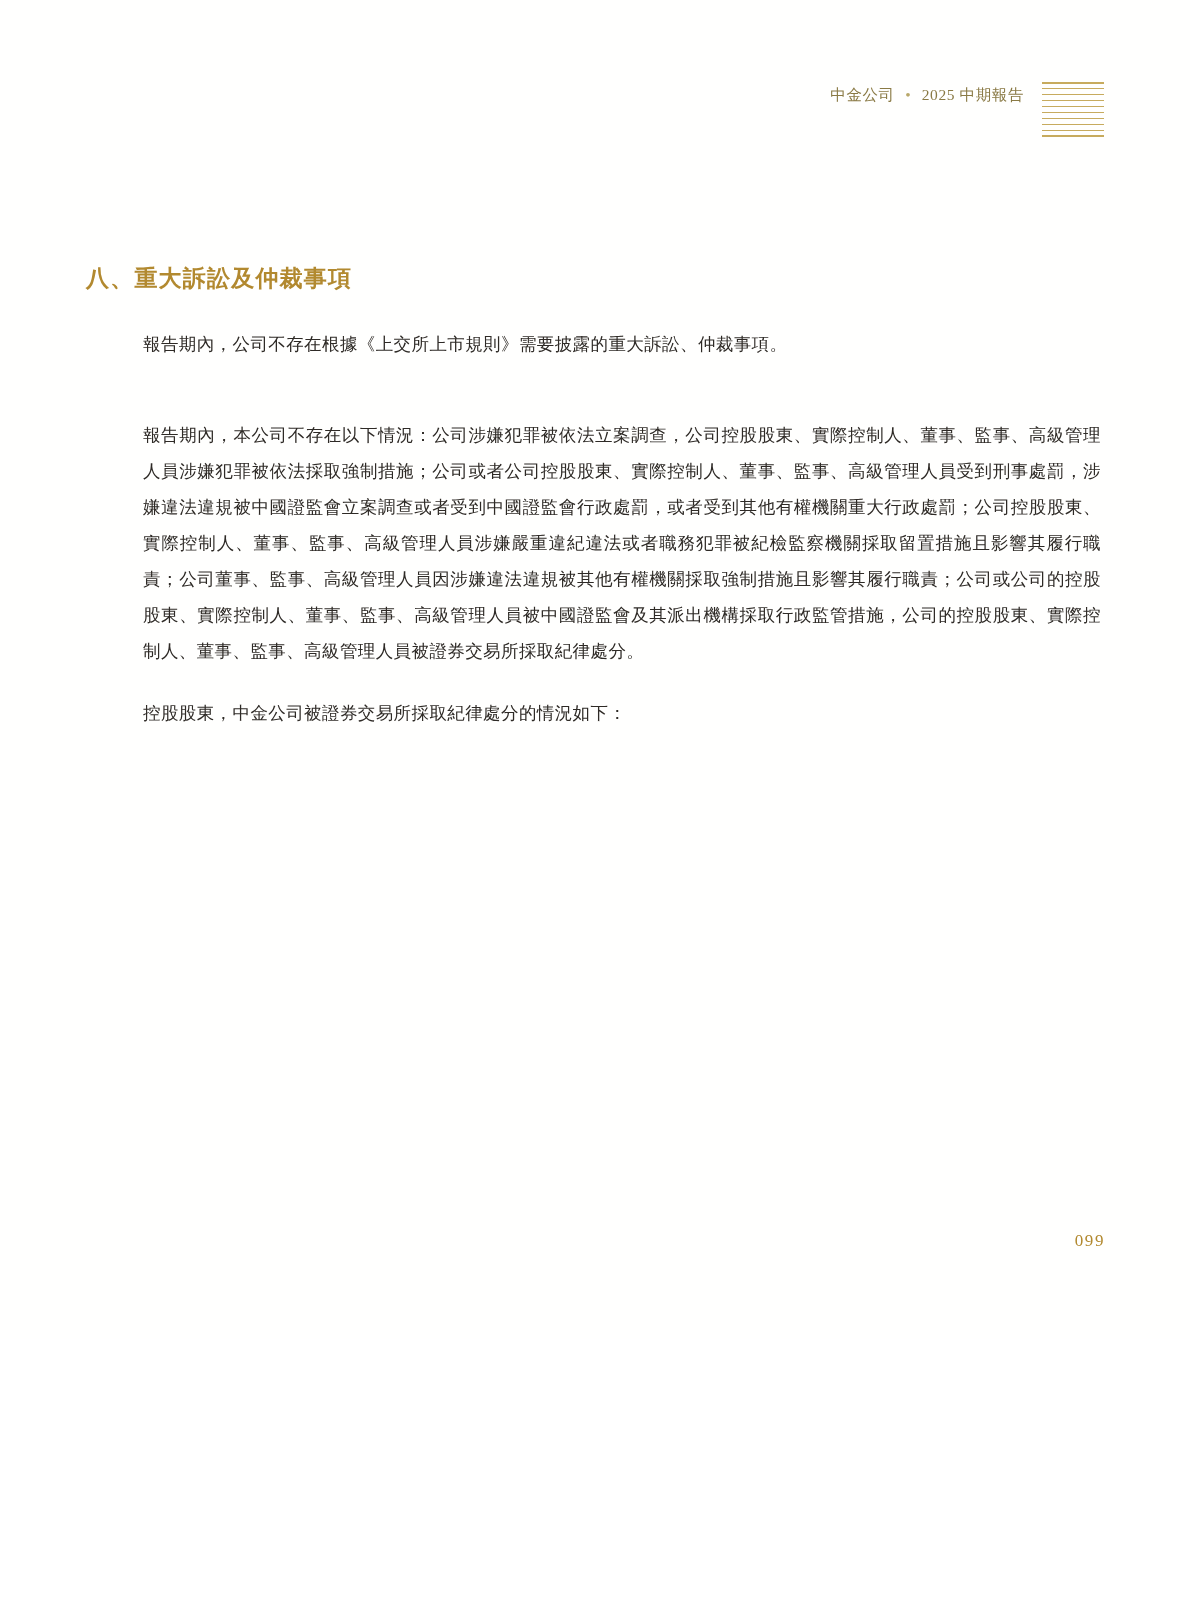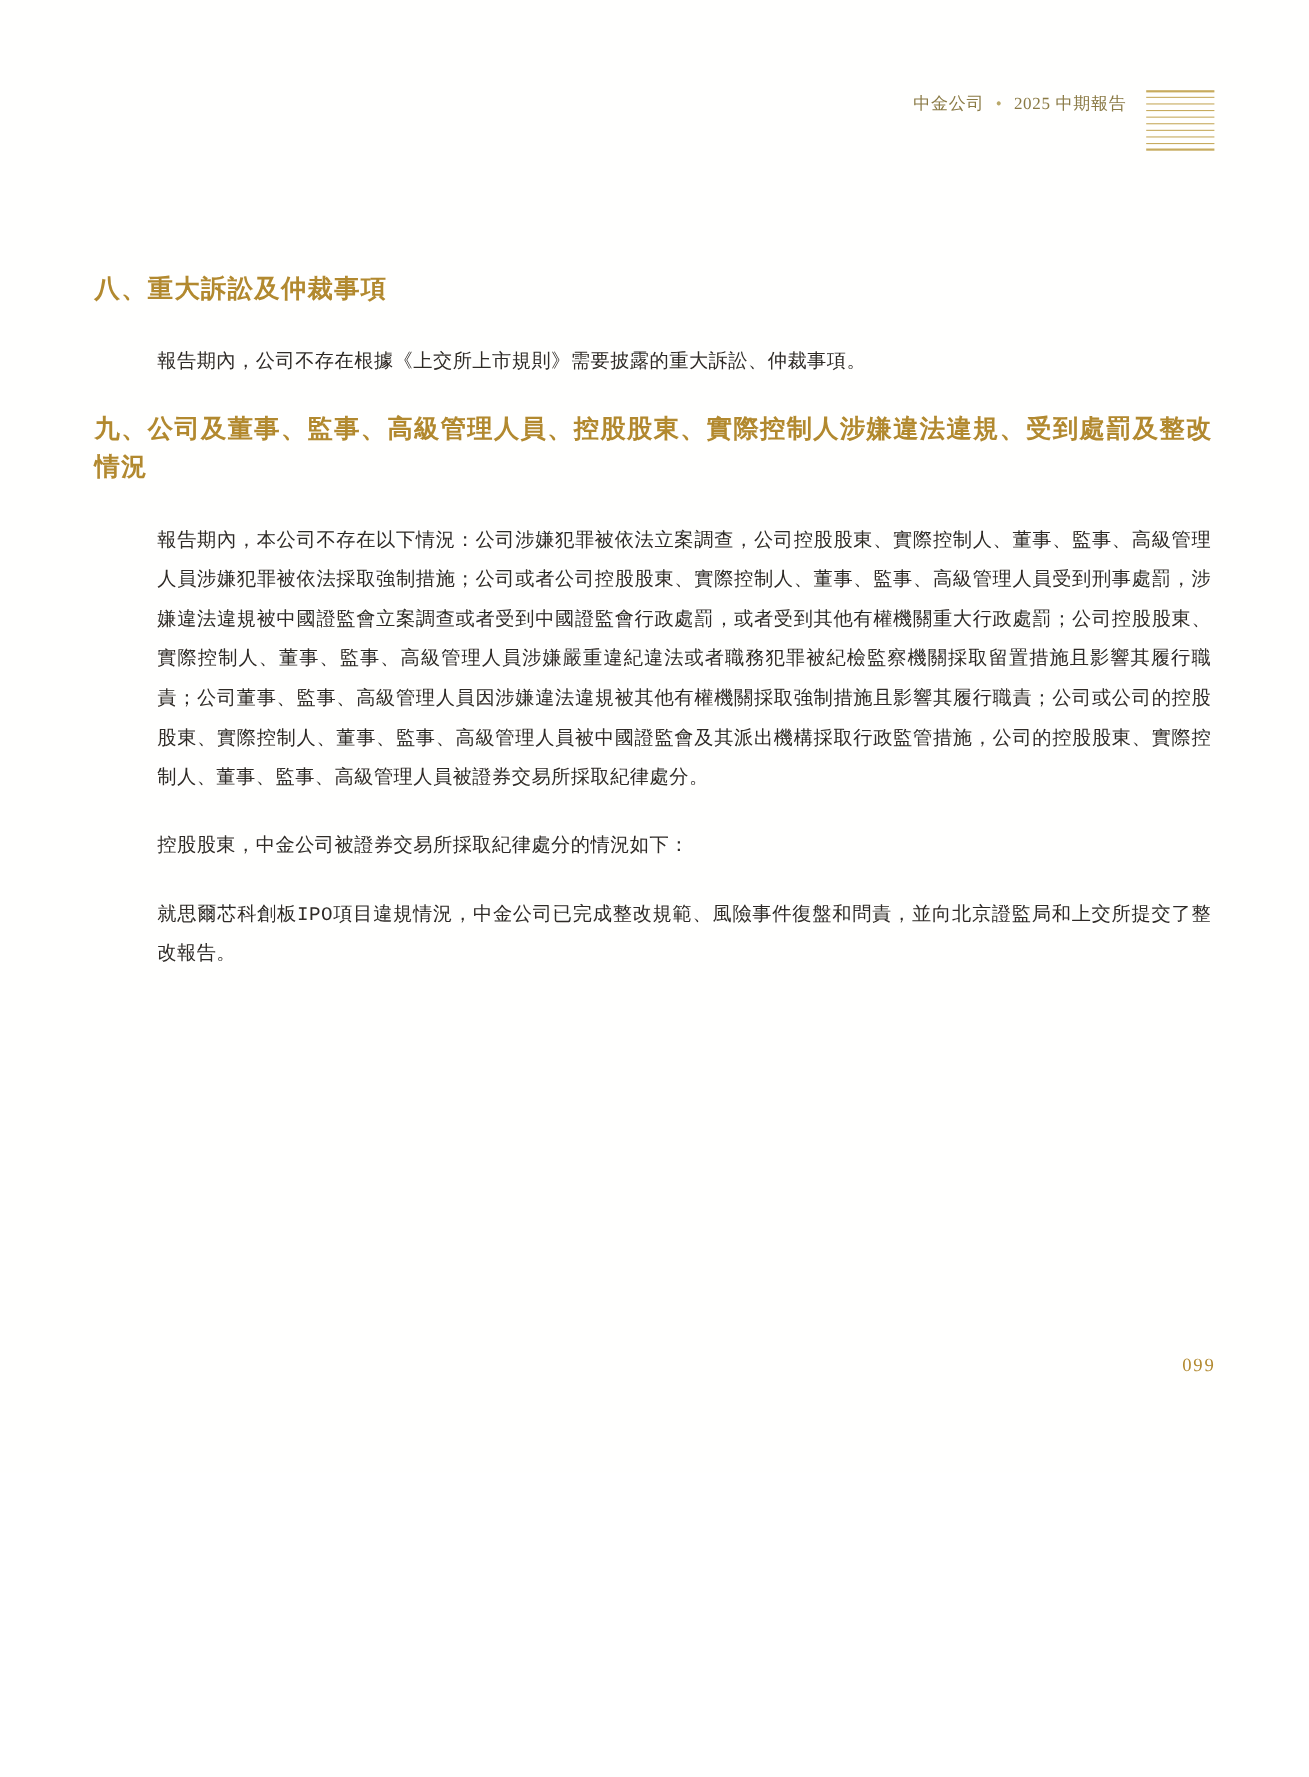--- a/index.html
+++ b/index.html
@@ -47,23 +47,22 @@
   }
   .header-rule-block .line {
     height: 1.5px;
     background: #c7ab5e;
   }
 
   
   .content {
     position: absolute;
     left: 86px;
-    top: 247px;
+    top: 261px;
     width: 1030px;
-    font-family: Liberation Mono, monospace;
   }
 
   h2.section-title {
     margin: 0;
     font-size: 23px;
     font-weight: bold;
     color: #b2892f;
     letter-spacing: 1.2px;
     line-height: 1.55;
   }
@@ -131,24 +130,22 @@
 
   <div class="content">
 
     <div class="section-block first">
       <h2 class="section-title"><span>八、</span><span>重大訴訟及仲裁事項</span></h2>
       <div class="title-gap"></div>
       <p class="body-text">報告期內，公司不存在根據《上交所上市規則》需要披露的重大訴訟、仲裁事項。</p>
     </div>
 
     <div class="section-block">
-      <h2 class="section-title indent-hang"><span>九、</span><span>公司及董事、監事、高級管理人員、控股股東、實際控制人涉嫌違法違規、受到處罰及整改情況</span></h2>
       <div class="title-gap"></div>
       <p class="body-text">報告期內，本公司不存在以下情況：公司涉嫌犯罪被依法立案調查，公司控股股東、實際控制人、董事、監事、高級管理人員涉嫌犯罪被依法採取強制措施；公司或者公司控股股東、實際控制人、董事、監事、高級管理人員受到刑事處罰，涉嫌違法違規被中國證監會立案調查或者受到中國證監會行政處罰，或者受到其他有權機關重大行政處罰；公司控股股東、實際控制人、董事、監事、高級管理人員涉嫌嚴重違紀違法或者職務犯罪被紀檢監察機關採取留置措施且影響其履行職責；公司董事、監事、高級管理人員因涉嫌違法違規被其他有權機關採取強制措施且影響其履行職責；公司或公司的控股股東、實際控制人、董事、監事、高級管理人員被中國證監會及其派出機構採取行政監管措施，公司的控股股東、實際控制人、董事、監事、高級管理人員被證券交易所採取紀律處分。</p>
       <p class="body-text">控股股東，中金公司被證券交易所採取紀律處分的情況如下：</p>
-      <p class="body-text">就思爾芯科創板IPO項目違規情況，中金公司已完成整改規範、風險事件復盤和問責，並向北京證監局和上交所提交了整改報告。</p>
     </div>
 
   </div>
 
   <div class="page-number">099</div>
 
 </div>
 
 </body></html>

